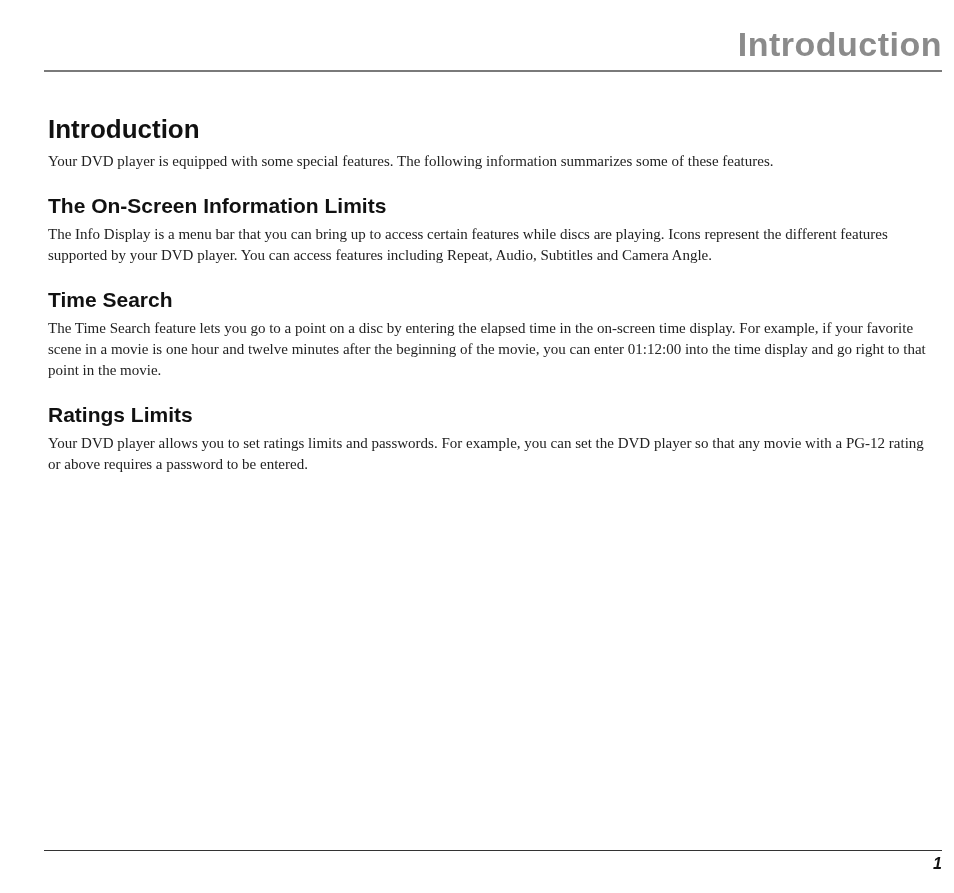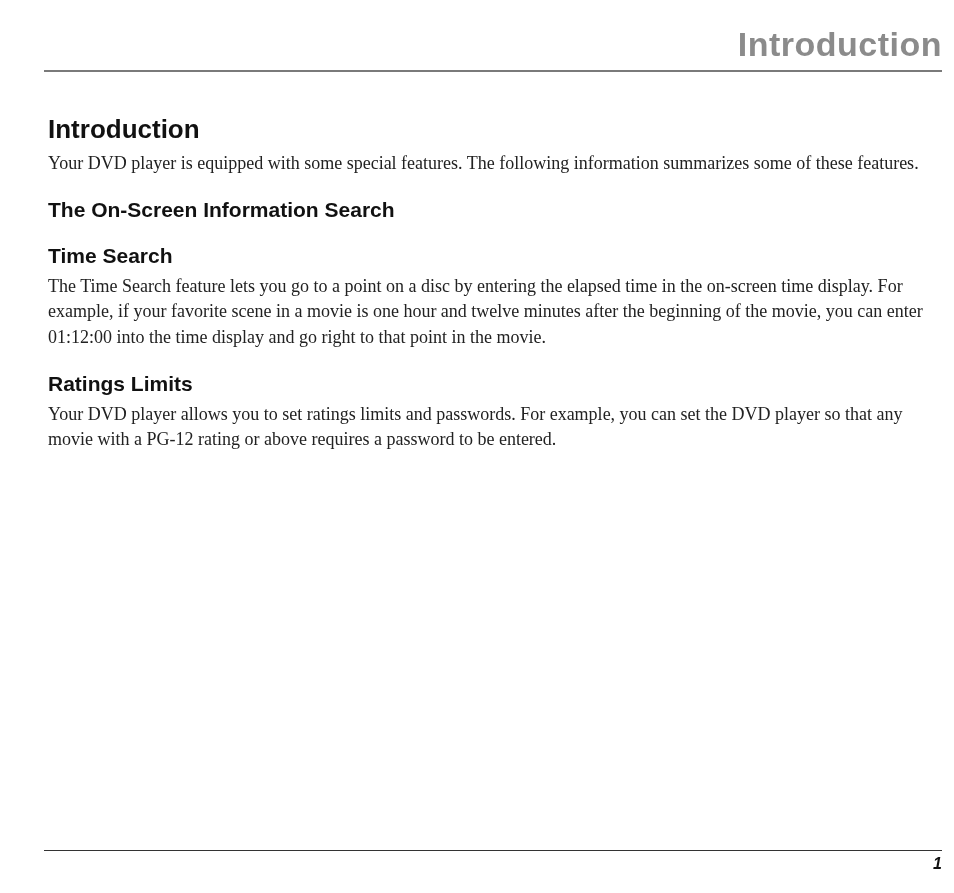--- a/index.html
+++ b/index.html
@@ -36,21 +36,21 @@
       justify-content: flex-end;
     }
     .section-h1 {
       font-family: Arial, Helvetica, sans-serif;
       font-weight: 700;
       font-size: 26px;
       color: #111;
       margin-bottom: 6px;
     }
     .para {
-      font-size: 18px;
+      font-size: 15px;
       line-height: 1.4;
       color: #222;
       margin-bottom: 16px;
     }
     .section-h2 {
       font-family: Arial, Helvetica, sans-serif;
       font-weight: 700;
       font-size: 21px;
       color: #111;
       margin-top: 22px;
@@ -88,21 +88,22 @@
   </div>
 
   <div class="content">
 
     <div>
       <h1 class="section-h1">Introduction</h1>
       <p class="para">Your DVD player is equipped with some special features. The following information summarizes some of these features.</p>
     </div>
 
     <div>
-      <h2 class="section-h2">The On-Screen Information Search</h2>
+      <h2 class="section-h2">The On-Screen Information Limits</h2>
+      <p class="para">The Info Display is a menu bar that you can bring up to access certain features while discs are playing. Icons represent the different features supported by your DVD player. You can access features including Repeat, Audio, Subtitles and Camera Angle.</p>
     </div>
 
     <div>
       <h2 class="section-h2">Time Search</h2>
       <p class="para">The Time Search feature lets you go to a point on a disc by entering the elapsed time in the on-screen time display. For example, if your favorite scene in a movie is one hour and twelve minutes after the beginning of the movie, you can enter 01:12:00 into the time display and go right to that point in the movie.</p>
     </div>
 
     <div>
       <h2 class="section-h2">Ratings Limits</h2>
       <p class="para">Your DVD player allows you to set ratings limits and passwords. For example, you can set the DVD player so that any movie with a PG-12 rating or above requires a password to be entered.</p>

